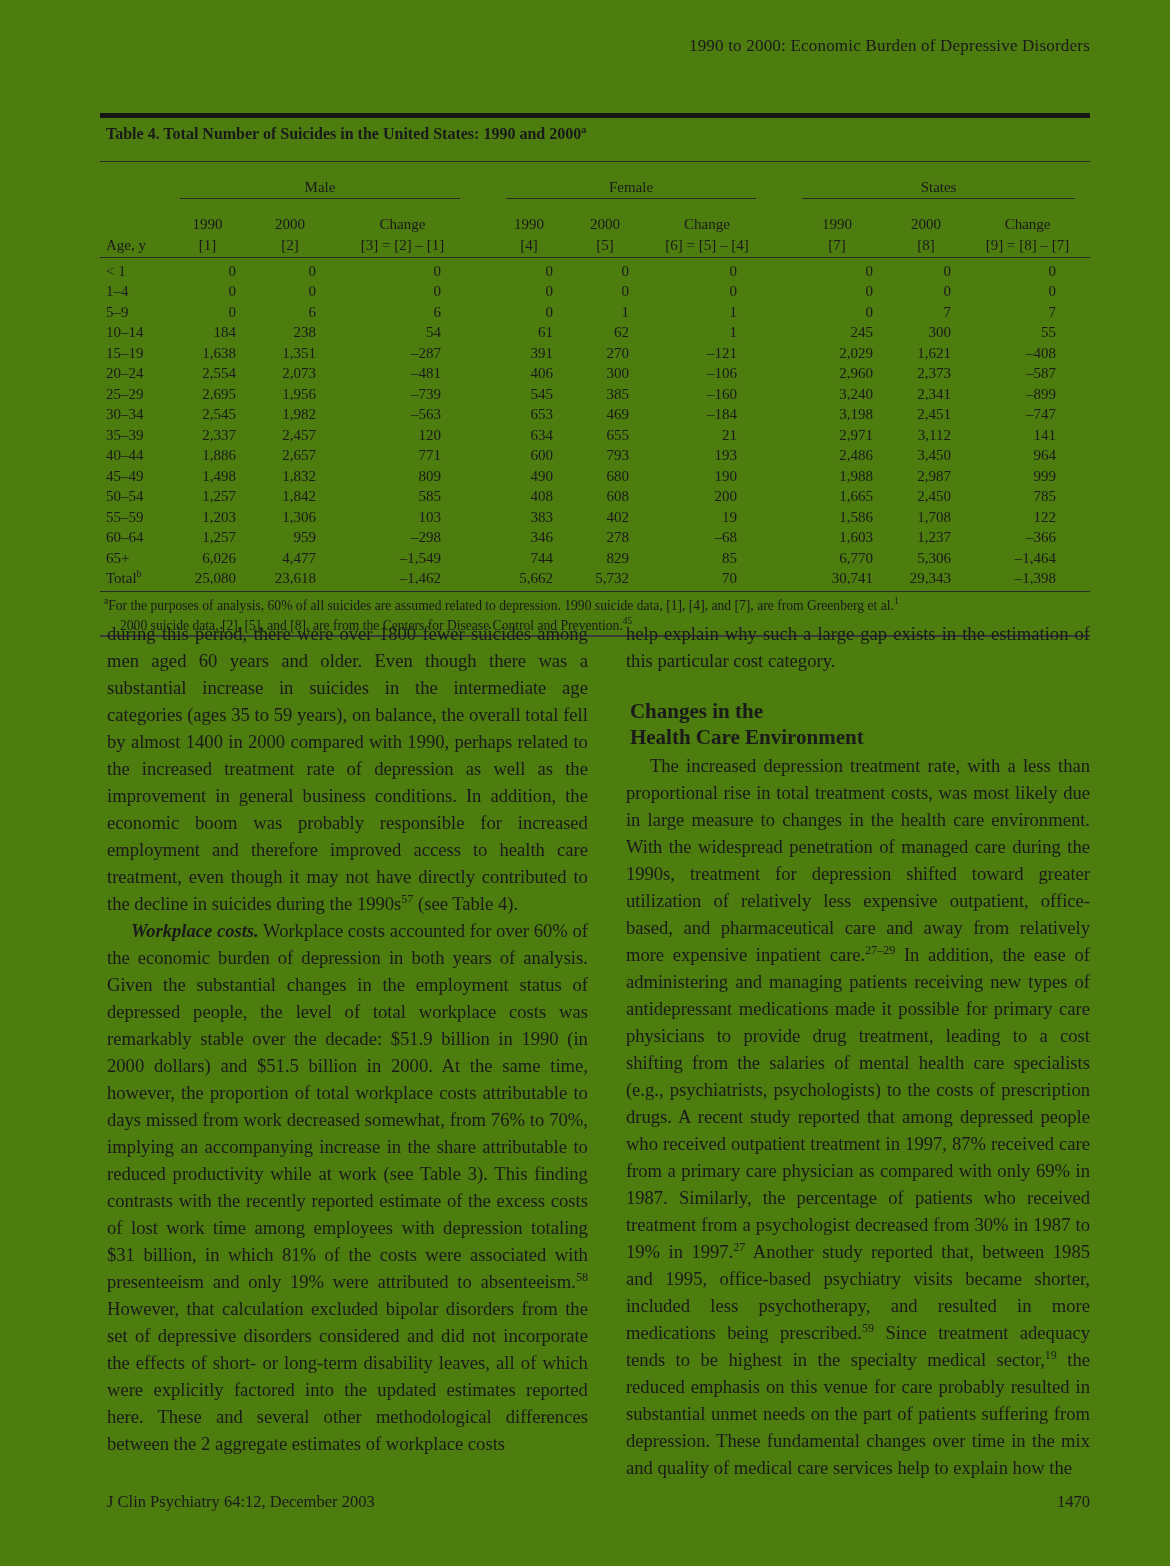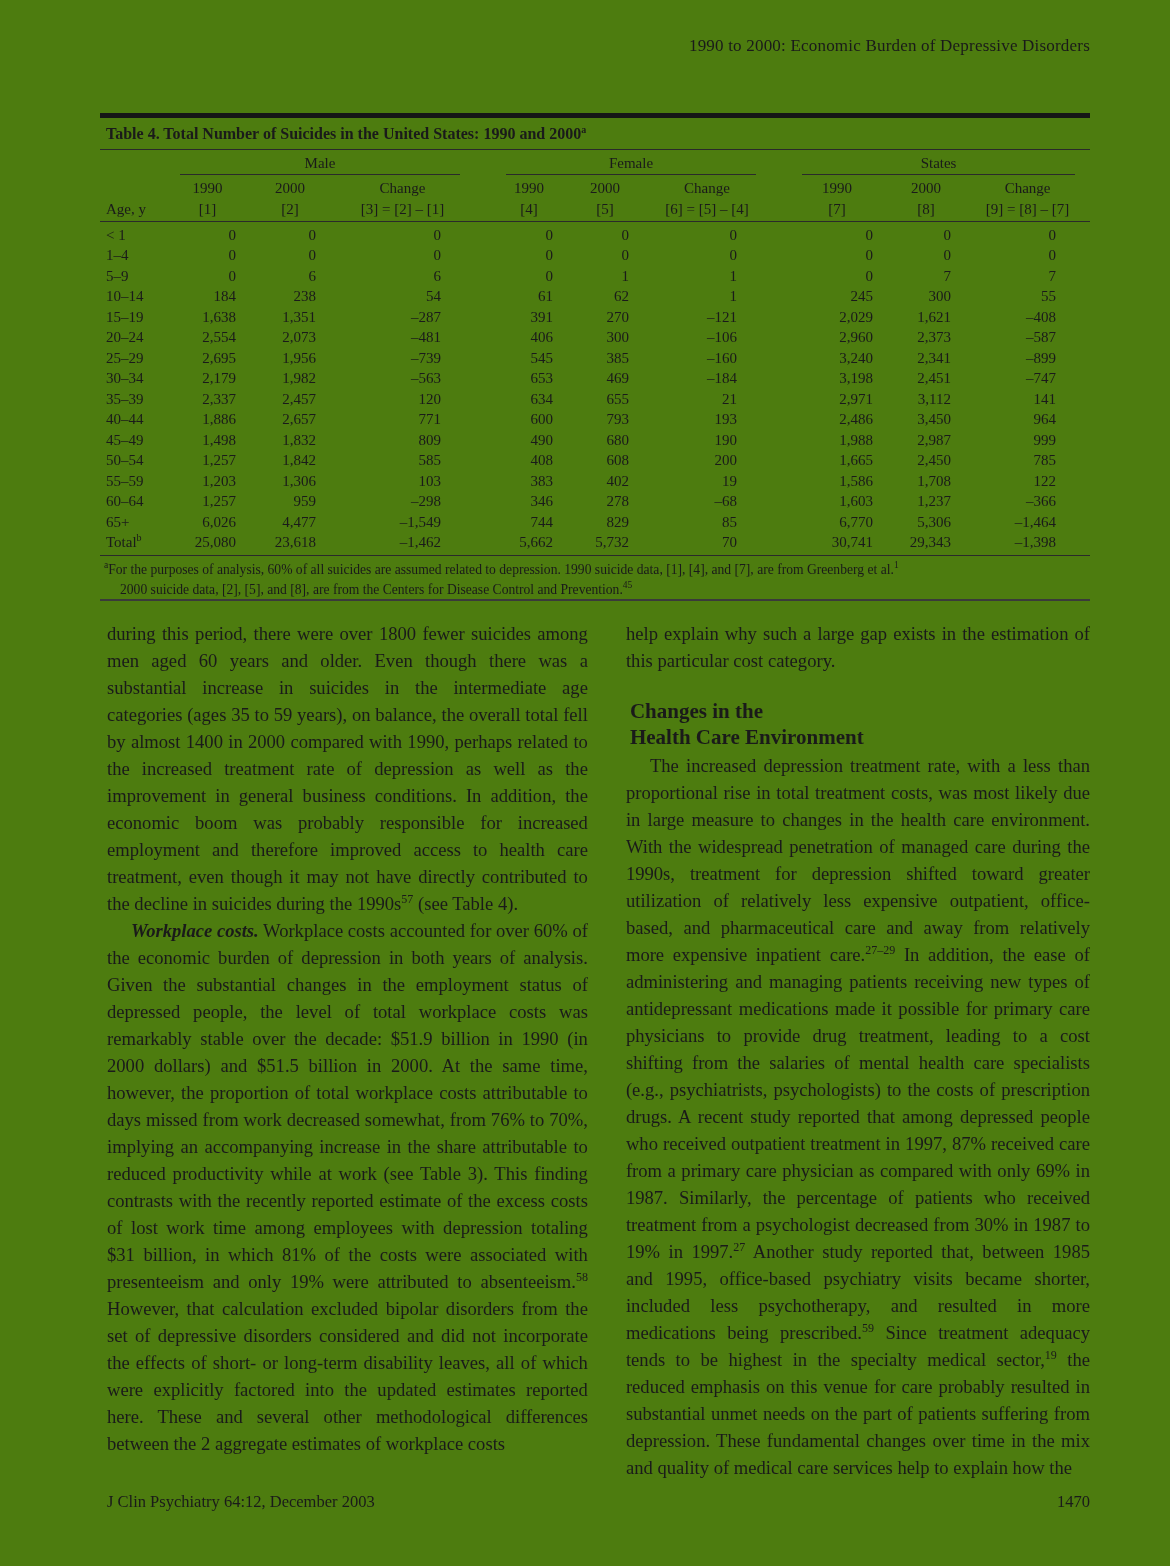--- a/index.html
+++ b/index.html
@@ -11,36 +11,36 @@
   }
   
   .running-head{
     position:absolute; top:36px; left:100px; width:990px;
     text-align:right; font-size:17px; letter-spacing:.2px;
   }
   
   .table-wrap{ position:absolute; top:113px; left:100px; width:990px; }
   .topbar{ height:5px; background:#161616; }
   .tbl-title{
-    font-weight:bold; font-size:16px; padding:7px 0 6px 6px;
+    font-weight:bold; font-size:16px; padding:7px 0 18px 6px;
     border-bottom:1.2px solid #2a2a2a;
   }
   .tbl-title sup{ font-size:10px; }
   table.suicides{
     width:100%; border-collapse:collapse; table-layout:fixed;
     font-size:15px; line-height:1.22;
   }
   table.suicides th{ font-weight:normal; }
   col.c-age{width:65px;} col.c-m1{width:85px;} col.c-m2{width:80px;} col.c-m3{width:145px;}
   col.c-sp1{width:16px;}
   col.c-f1{width:76px;} col.c-f2{width:76px;} col.c-f3{width:128px;}
   col.c-sp2{width:16px;}
   col.c-o1{width:100px;} col.c-o2{width:78px;} col.c-o3{width:125px;}
   tr.group-row th{ text-align:center; padding-top:4px; }
-  .grp-inner{ border-bottom:1.2px solid #2a2a2a; padding-bottom:2px; margin:0 14px; }
+  .grp-inner{ border-bottom:1.2px solid #2a2a2a; padding-bottom:2px; margin:12px 14px; }
   tr.year-row th{ text-align:center; padding-top:3px; }
   tr.bracket-row th{ text-align:center; padding-bottom:3px; border-bottom:1.6px solid #2a2a2a; }
   tr.bracket-row th.age{ text-align:left; vertical-align:bottom; padding-left:6px; }
   tbody td{ padding:1.1px 0; }
   tbody td.age{ text-align:left; padding-left:6px; white-space:nowrap; }
   tbody td.num{ text-align:right; padding-right:14px; white-space:nowrap; }
   tbody td.chg{ padding-right:34px; }
   tbody tr:first-child td{ padding-top:4px; }
   tbody tr:last-child td{ padding-bottom:4px; border-bottom:1.4px solid #2a2a2a; }
   sup{ line-height:0; }
@@ -237,21 +237,21 @@
             <td class="num">545</td>
             <td class="num">385</td>
             <td class="num chg">–160</td>
             <td></td>
             <td class="num">3,240</td>
             <td class="num">2,341</td>
             <td class="num chg">–899</td>
           </tr>
           <tr>
             <td class="age">30–34</td>
-            <td class="num">2,179</td>
+            <td class="num">2,545</td>
             <td class="num">1,982</td>
             <td class="num chg">–563</td>
             <td></td>
             <td class="num">653</td>
             <td class="num">469</td>
             <td class="num chg">–184</td>
             <td></td>
             <td class="num">3,198</td>
             <td class="num">2,451</td>
             <td class="num chg">–747</td>

